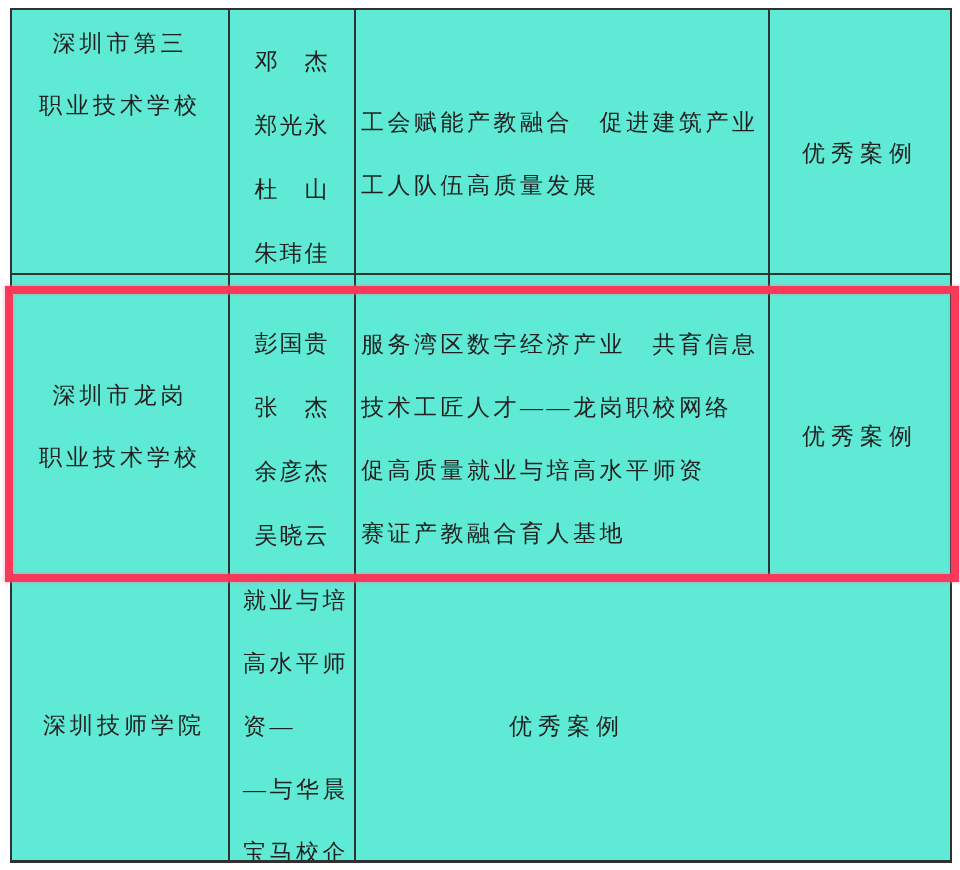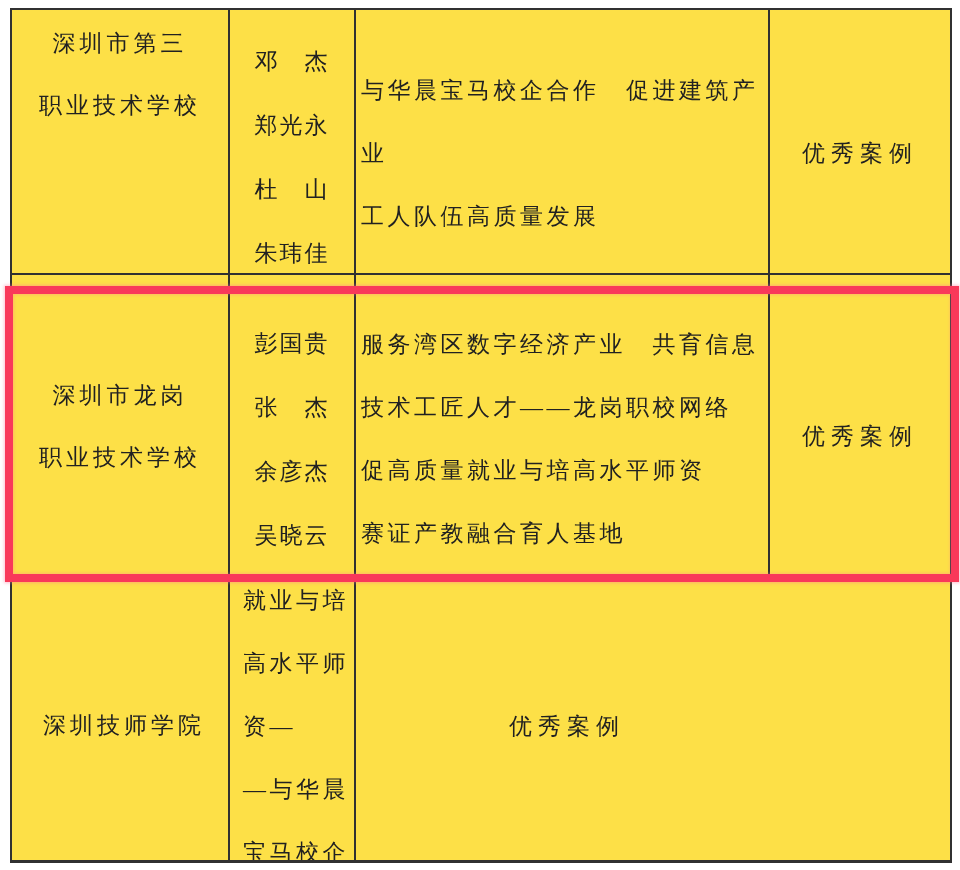--- a/index.html
+++ b/index.html
@@ -17,21 +17,21 @@
     left: 10px;
     top: 8px;
     width: 942px;
     height: 855px;
     box-sizing: border-box;
     border: 2px solid var(--bd, #313131);
     border-bottom-width: 3px;
     display: grid;
     grid-template-columns: 218px 126px 414px 1fr;
     grid-template-rows: 265px 305px 1fr;
-    background: #fde047;
+    background: #5eead4;
     font-family: Liberation Serif, serif;
   }
   .cell {
     box-sizing: border-box;
     border-right: 2px solid var(--bd, #313131);
     border-bottom: 2px solid var(--bd, #313131);
     display: flex;
     flex-direction: column;
     justify-content: center;
     align-items: center;
@@ -84,21 +84,21 @@
       <div class="txt">深圳市第三
 职业技术学校</div>
     </div>
     <div class="cell r1 c-team">
       <div class="txt">邓　杰
 郑光永
 杜　山
 朱玮佳</div>
     </div>
     <div class="cell r1 c-case">
-      <div class="txt">与华晨宝马校企合作　促进建筑产业
+      <div class="txt">工会赋能产教融合　促进建筑产业
 工人队伍高质量发展</div>
     </div>
     <div class="cell r1 c-award last-col">
       <div class="txt">优秀案例</div>
     </div>
 
     <div class="cell r2 c-school">
       <div class="txt">深圳市龙岗
 职业技术学校</div>
     </div>

